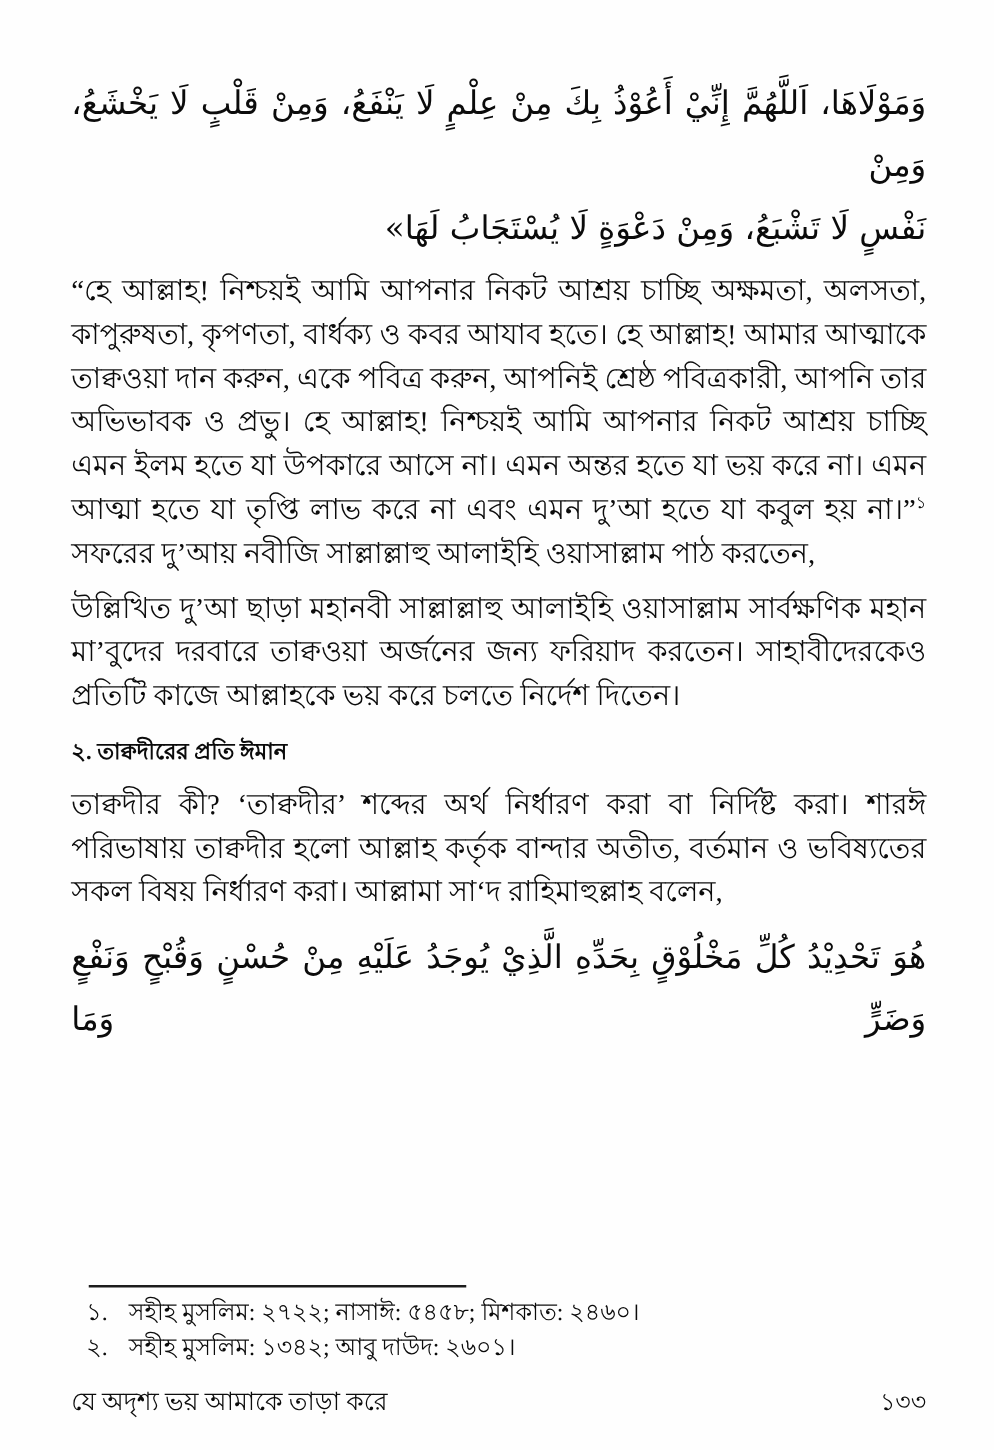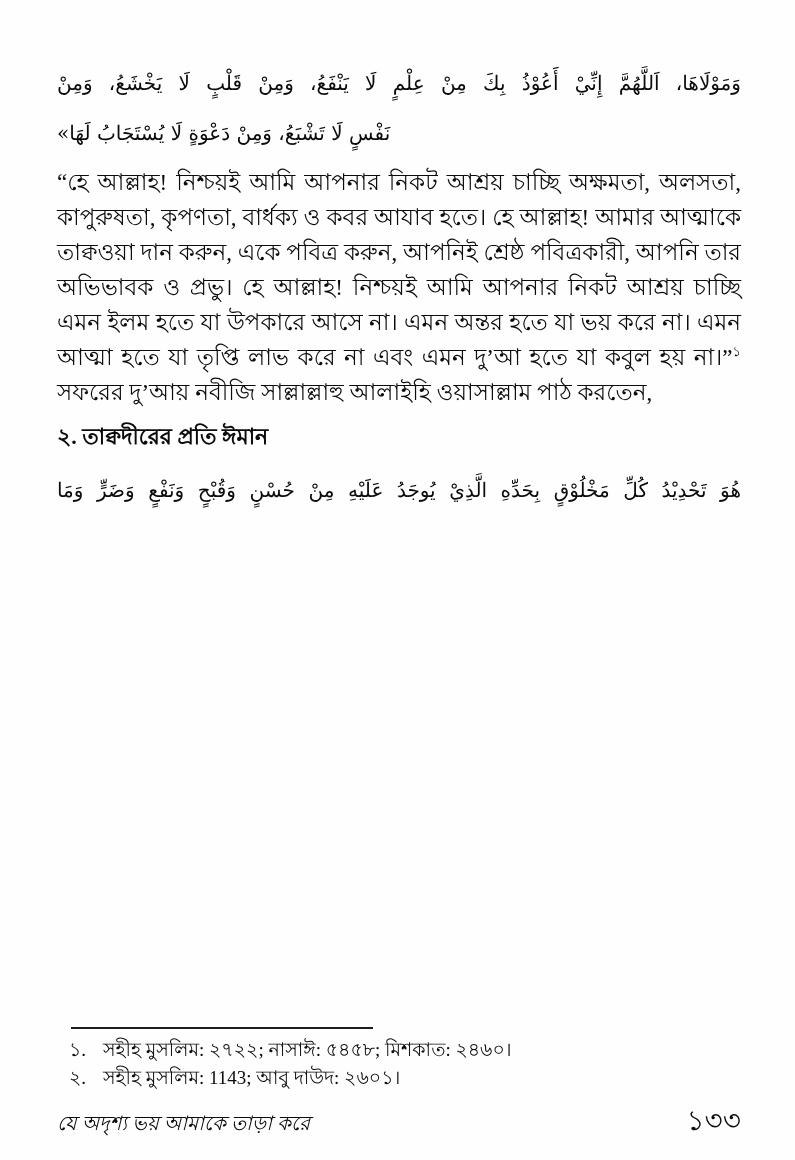--- a/index.html
+++ b/index.html
@@ -16,45 +16,45 @@
   .content {
     position: absolute;
     top: 58px;
     left: 57px;
     width: 684px;
   }
   
   .arabic-block {
     direction: rtl;
     font-family: "DejaVu Serif", serif;
-    font-size: 20px;
+    font-size: 26px;
     line-height: 50px;
     margin: 0 0 7px 0;
   }
   .ar-line-justify {
     text-align: justify;
     text-align-last: justify;
   }
   .ar-line-center {
-    text-align: left;
+    text-align: right;
   }
   
   .bn-para {
     font-size: 23px;
     line-height: 35px;
     text-align: justify;
     margin: 0 0 9px 0;
   }
   .bn-para sup {
     font-size: 13px;
     line-height: 0;
     vertical-align: super;
   }
   .section-heading {
-    font-size: 22px;
+    font-size: 18px;
     font-weight: bold;
     line-height: 36px;
     margin: 8px 0 7px 0;
   }
   .dua-mid { margin-top: 3px; margin-bottom: 5px; }
   .dua-last { margin-top: 10px; margin-bottom: 0; }
   
   .bottom-block {
     position: absolute;
     left: 57px;
@@ -80,60 +80,62 @@
   }
   .footnote-text { flex: 1; }
   .footer-row {
     display: flex;
     justify-content: space-between;
     align-items: baseline;
     margin-top: 14px;
     font-size: 20px;
     line-height: 30px;
   }
-  .footer-title { font-style: italic; }
-  .page-number { font-size: 28px; }
+  .footer-title { }
+  .page-number { font-size: 19px; }
 </style>
 </head>
 <body>
 
 <div class="page">
   <div class="content">
 
     <div class="arabic-block">
       <div class="ar-line-justify">وَمَوْلَاهَا، اَللَّهُمَّ إِنِّيْ أَعُوْذُ بِكَ مِنْ عِلْمٍ لَا يَنْفَعُ، وَمِنْ قَلْبٍ لَا يَخْشَعُ، وَمِنْ</div>
       <div class="ar-line-center">نَفْسٍ لَا تَشْبَعُ، وَمِنْ دَعْوَةٍ لَا يُسْتَجَابُ لَهَا»</div>
     </div>
 
     <p class="bn-para"><span>“হে আল্লাহ! নিশ্চয়ই আমি আপনার নিকট আশ্রয় চাচ্ছি অক্ষমতা, অলসতা, কাপুরুষতা, কৃপণতা, বার্ধক্য ও কবর আযাব হতে। হে আল্লাহ! আমার আত্মাকে তাক্বওয়া দান করুন, একে পবিত্র করুন, আপনিই শ্রেষ্ঠ পবিত্রকারী, আপনি তার অভিভাবক ও প্রভু। হে আল্লাহ! নিশ্চয়ই আমি আপনার নিকট আশ্রয় চাচ্ছি এমন ইলম হতে যা উপকারে আসে না। এমন অন্তর হতে যা ভয় করে না। এমন আত্মা হতে যা তৃপ্তি লাভ করে না এবং এমন দু’আ হতে যা কবুল হয় না।”</span><sup>১</sup><span> সফরের দু’আয় নবীজি সাল্লাল্লাহু আলাইহি ওয়াসাল্লাম পাঠ করতেন,</span></p>
 
 
 
+    <p class="bn-para">উল্লিখিত দু’আ ছাড়া মহানবী সাল্লাল্লাহু আলাইহি ওয়াসাল্লাম সার্বক্ষণিক মহান মা’বুদের দরবারে তাক্বওয়া অর্জনের জন্য ফরিয়াদ করতেন। সাহাবীদেরকেও প্রতিটি কাজে আল্লাহকে ভয় করে চলতে নির্দেশ দিতেন।</p>
 
     <h2 class="section-heading">২. তাক্বদীরের প্রতি ঈমান</h2>
 
 
+    <p class="bn-para">তাক্বদীর কী? ‘তাক্বদীর’ শব্দের অর্থ নির্ধারণ করা বা নির্দিষ্ট করা। শারঈ পরিভাষায় তাক্বদীর হলো আল্লাহ কর্তৃক বান্দার অতীত, বর্তমান ও ভবিষ্যতের সকল বিষয় নির্ধারণ করা। আল্লামা সা‘দ রাহিমাহুল্লাহ বলেন,</p>
 
     <div class="arabic-block dua-last">
       <div class="ar-line-justify">هُوَ تَحْدِيْدُ كُلِّ مَخْلُوْقٍ بِحَدِّهِ الَّذِيْ يُوجَدُ عَلَيْهِ مِنْ حُسْنٍ وَقُبْحٍ وَنَفْعٍ وَضَرٍّ وَمَا</div>
 
     </div>
 
   </div>
 
   <div class="bottom-block">
     <div class="footnote-rule"></div>
 
     <div class="footnote-row">
       <span class="footnote-num">১.</span>
       <span class="footnote-text">সহীহ মুসলিম: ২৭২২; নাসাঈ: ৫৪৫৮; মিশকাত: ২৪৬০।</span>
     </div>
     <div class="footnote-row">
       <span class="footnote-num">২.</span>
-      <span class="footnote-text">সহীহ মুসলিম: 1143; আবু দাউদ: ২৬০১।</span>
+      <span class="footnote-text">সহীহ মুসলিম: ১৩৪২; আবু দাউদ: ২৬০১।</span>
     </div>
 
     <div class="footer-row">
       <span class="footer-title">যে অদৃশ্য ভয় আমাকে তাড়া করে</span>
       <span class="page-number">১৩৩</span>
     </div>
   </div>
 </div>
 
 </body></html>

